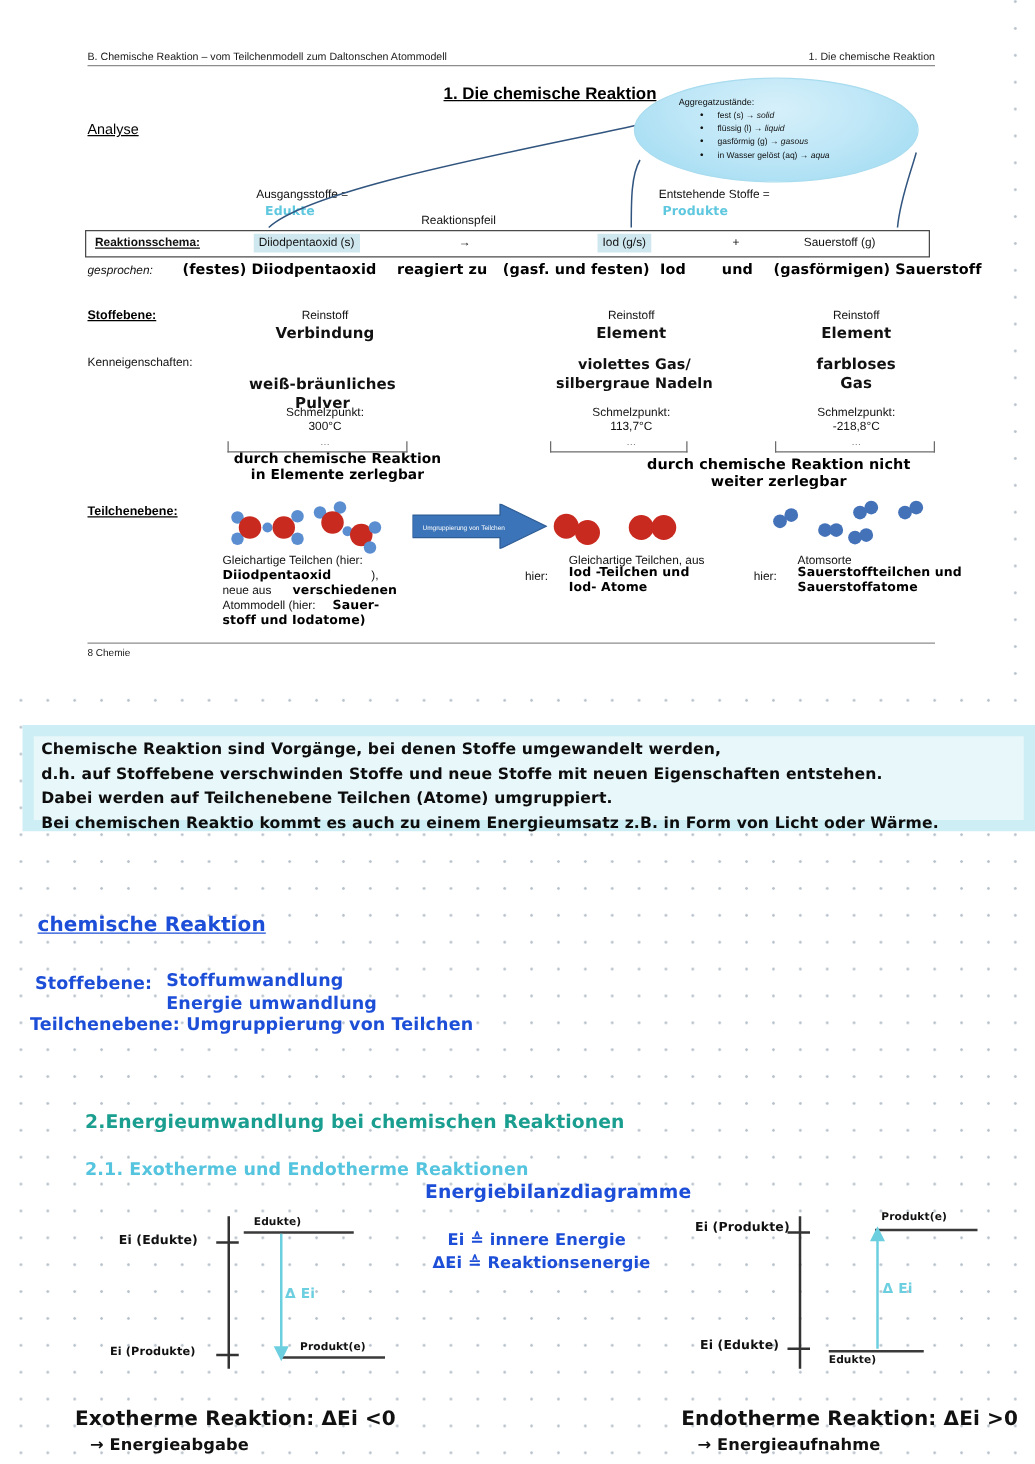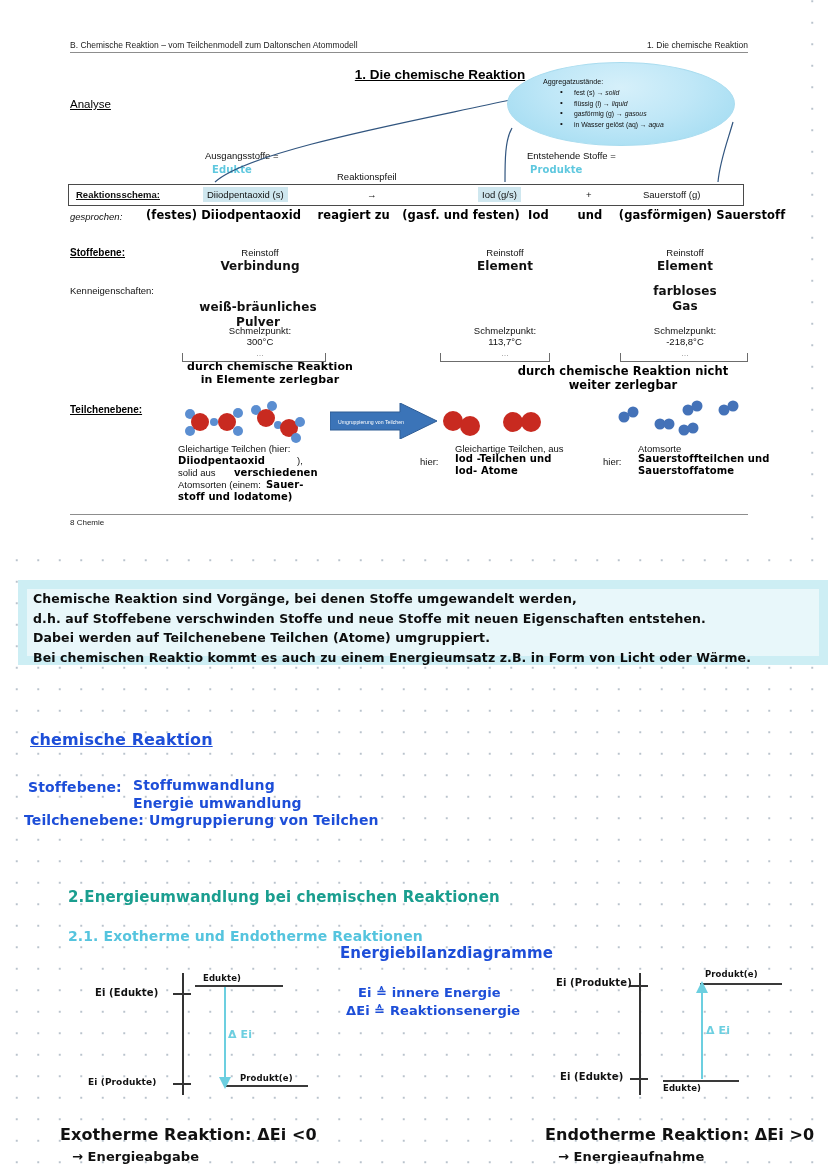--- a/index.html
+++ b/index.html
@@ -154,20 +154,22 @@
   <div class="ctext" style="left:185px; top:247px; width:150px;">Reinstoff</div>
   <div class="ctext hand" style="left:185px; top:259px; width:150px; font-size:12px;">Verbindung</div>
   <div class="ctext hand" style="left:178px; top:300px; width:160px; font-size:12px; white-space:pre-line; line-height:15px;">weiß-bräunliches
 Pulver</div>
   <div class="ctext" style="left:185px; top:325px; width:150px;">Schmelzpunkt:</div>
   <div class="ctext" style="left:185px; top:336px; width:150px;">300°C</div>
   <div class="ctext" style="left:185px; top:349px; width:150px; font-size:8px; color:#777;">…</div>
 
   <div class="ctext" style="left:435px; top:247px; width:140px;">Reinstoff</div>
   <div class="ctext hand" style="left:435px; top:259px; width:140px; font-size:12px;">Element</div>
+  <div class="ctext hand" style="left:420px; top:284px; width:175px; font-size:11.5px; white-space:pre-line; line-height:15px;">violettes Gas/
+silbergraue Nadeln</div>
   <div class="ctext" style="left:435px; top:325px; width:140px;">Schmelzpunkt:</div>
   <div class="ctext" style="left:435px; top:336px; width:140px;">113,7°C</div>
   <div class="ctext" style="left:435px; top:349px; width:140px; font-size:8px; color:#777;">…</div>
 
   <div class="ctext" style="left:615px; top:247px; width:140px;">Reinstoff</div>
   <div class="ctext hand" style="left:615px; top:259px; width:140px; font-size:12px;">Element</div>
   <div class="ctext hand" style="left:615px; top:284px; width:140px; font-size:12px; white-space:pre-line; line-height:15px;">farbloses
 Gas</div>
   <div class="ctext" style="left:615px; top:325px; width:140px;">Schmelzpunkt:</div>
   <div class="ctext" style="left:615px; top:336px; width:140px;">-218,8°C</div>
@@ -228,23 +230,23 @@
       <circle cx="72" cy="30" r="5.5"></circle>
         <circle cx="81" cy="28" r="5.5"></circle>
       <circle cx="112" cy="10" r="5.5"></circle>
         <circle cx="121" cy="6" r="5.5"></circle>
     </g>
   </svg>
 
   <div class="lbl" style="left:178px; top:443px;">Gleichartige Teilchen (hier:</div>
   <div class="hand" style="position:absolute; left:178px; top:455px; font-size:10px;">Diiodpentaoxid</div>
   <div class="lbl" style="left:297px; top:455px;">),</div>
-  <div class="lbl" style="left:178px; top:467px;">solid aus</div>
+  <div class="lbl" style="left:178px; top:467px;">neue aus</div>
   <div class="hand" style="position:absolute; left:234px; top:467px; font-size:10px;">verschiedenen</div>
-  <div class="lbl" style="left:178px; top:479px;">Atomsorten (einem:</div>
+  <div class="lbl" style="left:178px; top:479px;">Atommodell (hier:</div>
   <div class="hand" style="position:absolute; left:266px; top:479px; font-size:10px;">Sauer-</div>
   <div class="hand" style="position:absolute; left:178px; top:491px; font-size:10px;">stoff und Iodatome)</div>
 
   <div class="lbl" style="left:455px; top:443px;">Gleichartige Teilchen, aus</div>
   <div class="lbl" style="left:420px; top:456px;">hier:</div>
   <div class="hand" style="position:absolute; left:455px; top:453px; font-size:10px; white-space:pre-line; line-height:12px;">Iod -Teilchen und
 Iod- Atome</div>
 
   <div class="lbl" style="left:638px; top:443px;">Atomsorte</div>
   <div class="lbl" style="left:603px; top:456px;">hier:</div>

